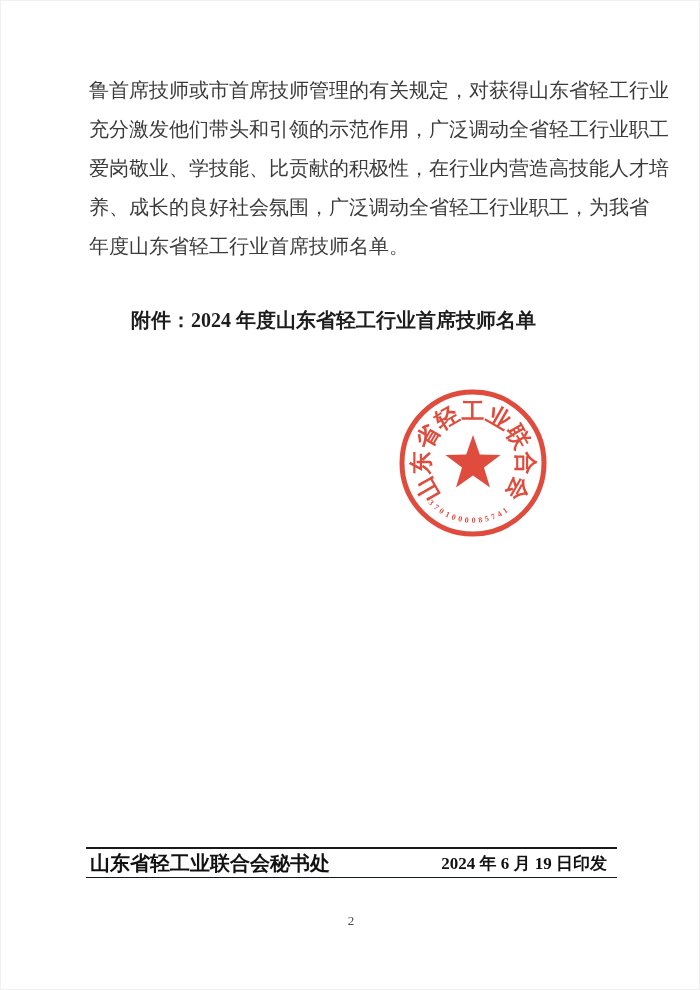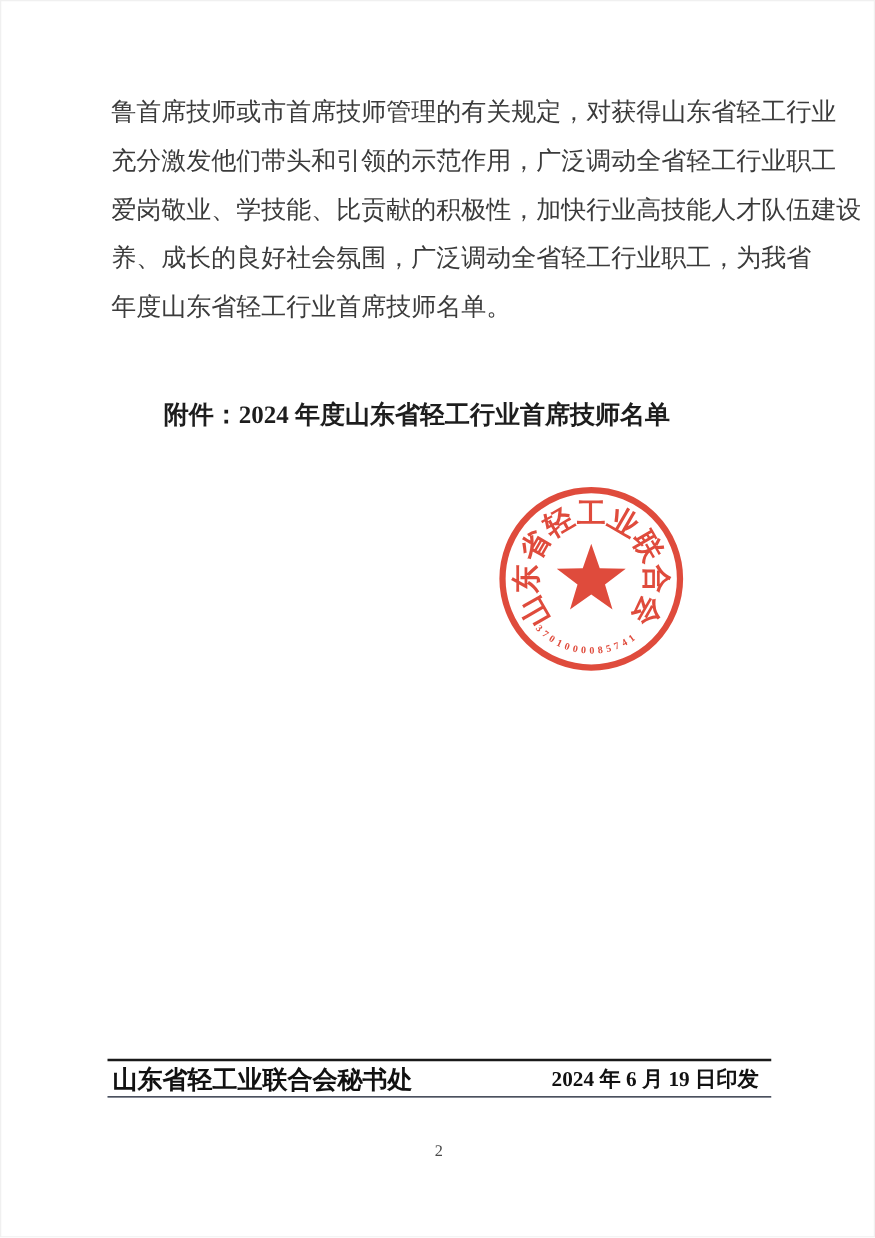--- a/index.html
+++ b/index.html
@@ -34,21 +34,21 @@
     white-space: nowrap;
   }
   .body-line.last {
     text-align: left;
     text-align-last: left;
   }
   
   .attachment {
     position: absolute;
     left: 130px;
-    top: 312px;
+    top: 300px;
     width: 482px;
     line-height: 39px;
     font-size: 20px;
     font-weight: bold;
     color: #1d1d1d;
     white-space: nowrap;
   }
   
   .sign-date {
     position: absolute;
@@ -123,21 +123,21 @@
   }
 </style>
 </head>
 <body>
 
 <div class="page">
 
   <div class="body-text">
     <div class="body-line">鲁首席技师或市首席技师管理的有关规定，对获得山东省轻工行业</div>
     <div class="body-line">充分激发他们带头和引领的示范作用，广泛调动全省轻工行业职工</div>
-    <div class="body-line">爱岗敬业、学技能、比贡献的积极性，加快行业高技能人才队伍建设</div>
+    <div class="body-line">爱岗敬业、学技能、比贡献的积极性，在行业内营造高技能人才培</div>
     <div class="body-line">养、成长的良好社会氛围，广泛调动全省轻工行业职工，为我省</div>
     <div class="body-line last">年度山东省轻工行业首席技师名单。</div>
   </div>
 
   <div class="attachment">附件：2024 年度山东省轻工行业首席技师名单</div>
 
 
   <svg class="seal" viewBox="0 0 150 150" xmlns="http://www.w3.org/2000/svg" xmlns:xlink="http://www.w3.org/1999/xlink">
     <defs>
       <path id="sealCodeArc" d="M 27.7 111.9 A 60 60 0 0 0 122.3 111.9" fill="none"></path>

